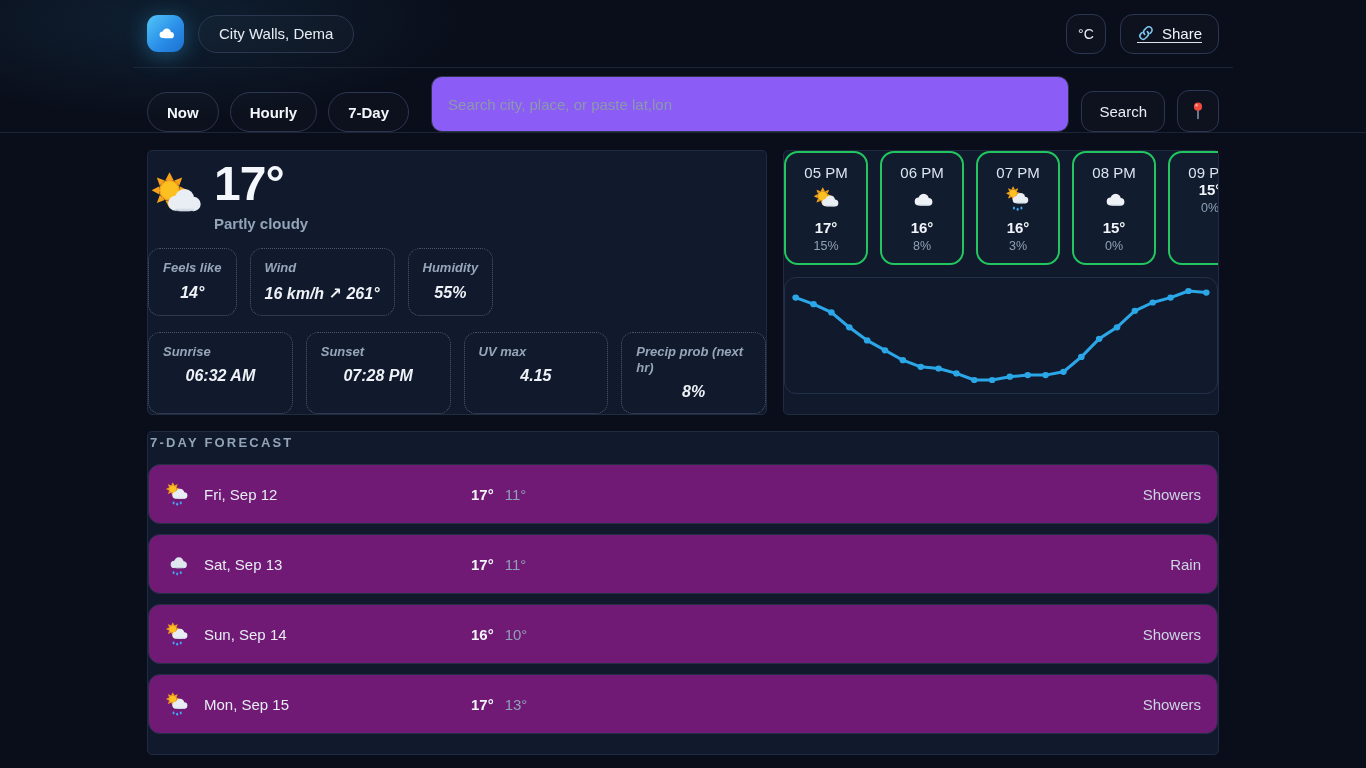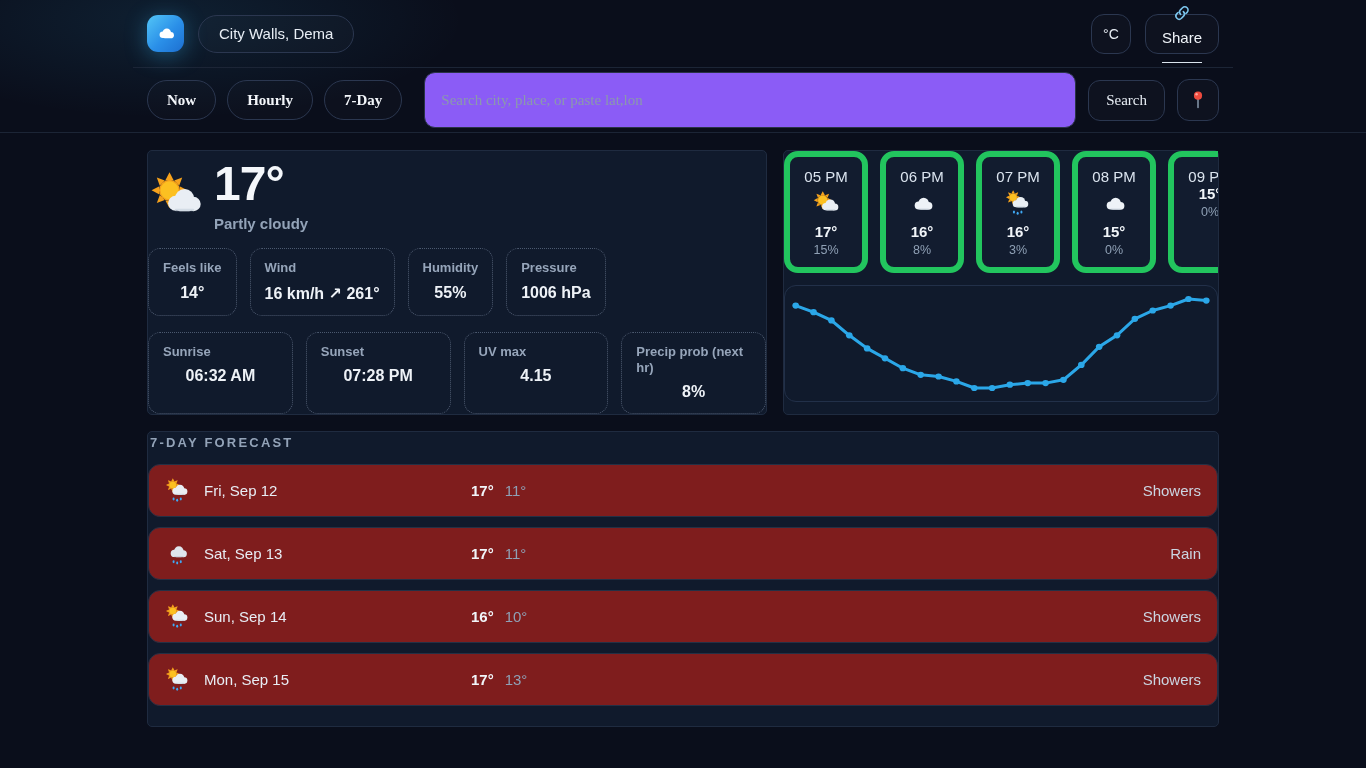--- a/index.html
+++ b/index.html
@@ -24,26 +24,26 @@
     display:flex; align-items:center; justify-content:center;
   }
   .pill, .sqbtn, .share {
     background:rgba(255,255,255,0.02); border:1px solid #2b3750; color:#e8eef5;
     font-family:inherit; font-size:15px; cursor:pointer;
   }
   .pill { height:38px; padding:0 20px; border-radius:20px; }
   .spacer { flex:1; }
   .sqbtn { width:40px; height:40px; border-radius:13px; font-size:14px; }
   .share { height:40px; padding:0 16px; border-radius:13px; display:flex; align-items:center; gap:8px; }
-  .share .share-inner { display:flex; align-items:center; gap:7px; border-bottom:1px solid #dbe4ee; padding-bottom:16px;flex-direction:column; }
+  .share .share-inner { display:flex; align-items:center; gap:7px; border-bottom:1px solid #dbe4ee; padding-bottom:0; }
   .share-t { font-size:15px; color:#f0f4f9; }
 
   
   .navwrap { border-bottom:1px solid #1c2536; }
-  .nav-inner { height:64px; display:flex; align-items:center; gap:12px;font-family:Liberation Serif, serif; }
+  .nav-inner { height:64px; display:flex; align-items:flex-end; gap:12px; }
   .tabs { display:flex; gap:11px; }
   .tab {
     height:40px; padding:0 19px; border-radius:20px; cursor:pointer;
     background:rgba(255,255,255,0.015); border:1px solid #2b3750;
     color:#f3f6fa; font-weight:700; font-size:15px; font-family:inherit;
   }
   .searchbox {
     flex:1; height:56px; margin-left:10px; border-radius:11px;
     background:#8b5cf6; border:1px solid #2a3347; outline:none;
     color:#e8eef5; font-size:15px; font-family:inherit; padding:0 16px;
@@ -66,48 +66,48 @@
   .card {
     background:#101a2c; border:1px solid #1f2b40; border-radius:5px; 
   }
   .sec-title { font-size:13px; font-weight:700; letter-spacing:2.2px; color:#93a3b8; margin:3px 0 13px 2px; }
 
   
   .hero { display:flex; align-items:center; gap:12px; padding:8px 0 0 2px; }
   .hero-ic { width:52px; height:52px; display:block; }
   .bigtemp { font-size:48px; font-weight:800; color:#f4f7fb; line-height:1.05; letter-spacing:-1px; }
   .cond { font-size:15px; font-weight:700; color:#93a3b8; margin-top:6px; }
-  .stats { display:flex; gap:13px; margin-top:16px; }
+  .stats { display:flex; gap:13px; margin-top:16px;font-style:italic; }
   .stats-grow .stat { flex:1; }
   .stat {
     border:1px dotted rgba(150,166,192,.45); border-radius:12px; padding:11px 14px 12px;
   }
   .stat-label { font-size:13px; font-weight:700; color:#96a5ba; line-height:1.25; }
   .stat-value { font-size:16px; font-weight:700; color:#eef2f7; margin-top:7px;text-align:center; }
 
   
   .chips { display:flex; gap:12px; overflow:hidden; }
   .chip {
     min-width:84px; width:84px; border-radius:14px; padding:11px 4px 10px;
-    background:#121c2f; border:6px solid #22c55e; text-align:center; flex:0 0 auto;
+    background:#121c2f; border:2px solid #22c55e; text-align:center; flex:0 0 auto;
   }
   .chip-time { font-size:15px; color:#dbe4ef; }
   .chip-ic { width:26px; height:26px; display:inline-block; margin:5px 0 3px; }
   .chip-temp { font-size:15px; font-weight:700; color:#f1f5f9; }
   .chip-precip { font-size:12.5px; color:#8fa0b5; margin-top:3px; }
   .chartbox {
     margin-top:12px; height:117px; border:1px solid #223049; border-radius:12px; overflow:hidden;
   }
   .chartbox svg { width:100%; height:100%; display:block; }
 
   
   .forecast { margin-top:16px; padding-bottom:20px; }
   .day-row {
-    display:flex; align-items:center; height:53px; padding:0 16px; margin-top:10px;
-    background:#7f1d1d; border:1px solid #243045; border-radius:12px; cursor:pointer;
+    display:flex; align-items:center; height:60px; padding:0 16px; margin-top:10px;
+    background:#701a75; border:1px solid #243045; border-radius:12px; cursor:pointer;
   }
   .day-row:first-of-type { margin-top:14px; }
   .day-left { display:flex; align-items:center; gap:14px; width:306px; }
   .day-ic { width:25px; height:25px; display:block; }
   .day-name { font-size:15px; color:#e8edf4; }
   .day-hi { font-size:15px; font-weight:700; color:#f1f5f9; }
   .day-lo { font-size:15px; color:#8fa0b5; margin-left:11px; }
   .day-cond { margin-left:auto; font-size:15px; color:#cbd5e1; }
 
   .ic svg, .hero-ic svg, .chip-ic svg, .day-ic svg { width:100%; height:100%; display:block; }
@@ -213,24 +213,20 @@
               <div class="stat-value">14°</div>
             </div>
             <div class="stat">
               <div class="stat-label">Wind</div>
               <div class="stat-value">16 km/h ↗ 261°</div>
             </div>
             <div class="stat">
               <div class="stat-label">Humidity</div>
               <div class="stat-value">55%</div>
             </div>
-            <div class="stat">
-              <div class="stat-label">Pressure</div>
-              <div class="stat-value">1006 hPa</div>
-            </div>
           </div>
         <div class="stats stats-grow" id="stats2">
             <div class="stat">
               <div class="stat-label">Sunrise</div>
               <div class="stat-value">06:32 AM</div>
             </div>
             <div class="stat">
               <div class="stat-label">Sunset</div>
               <div class="stat-value">07:28 PM</div>
             </div>

